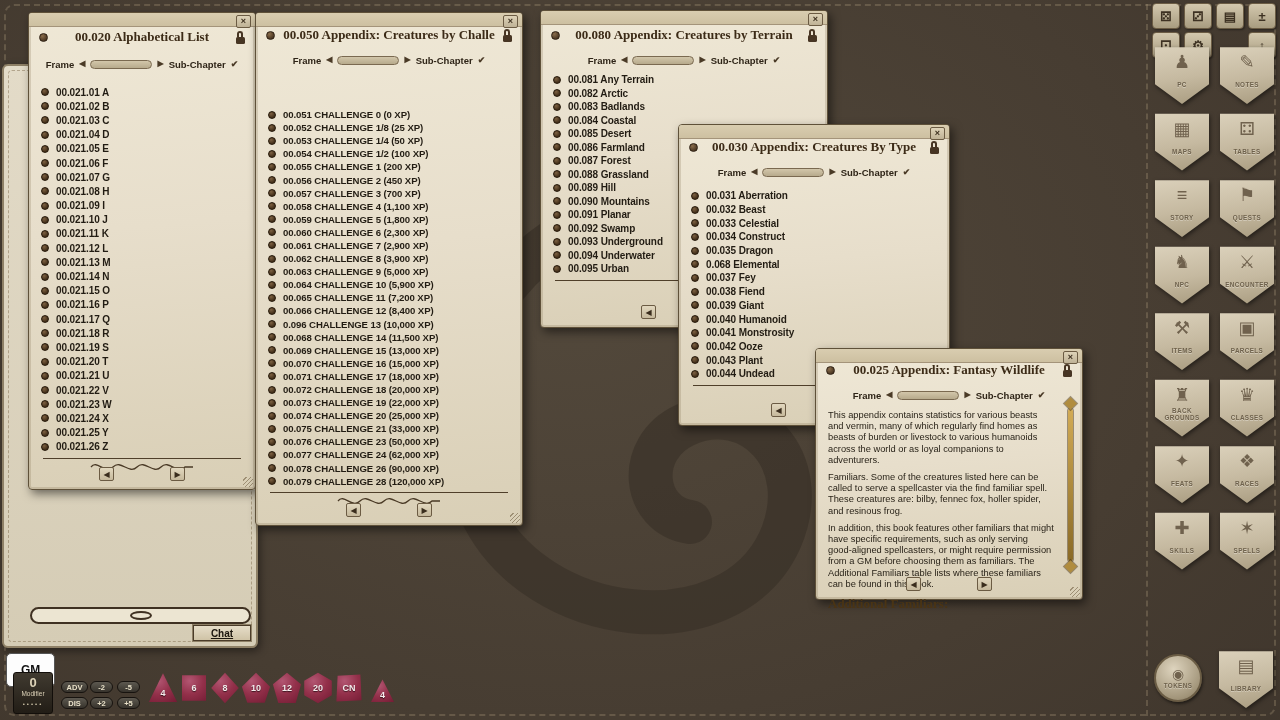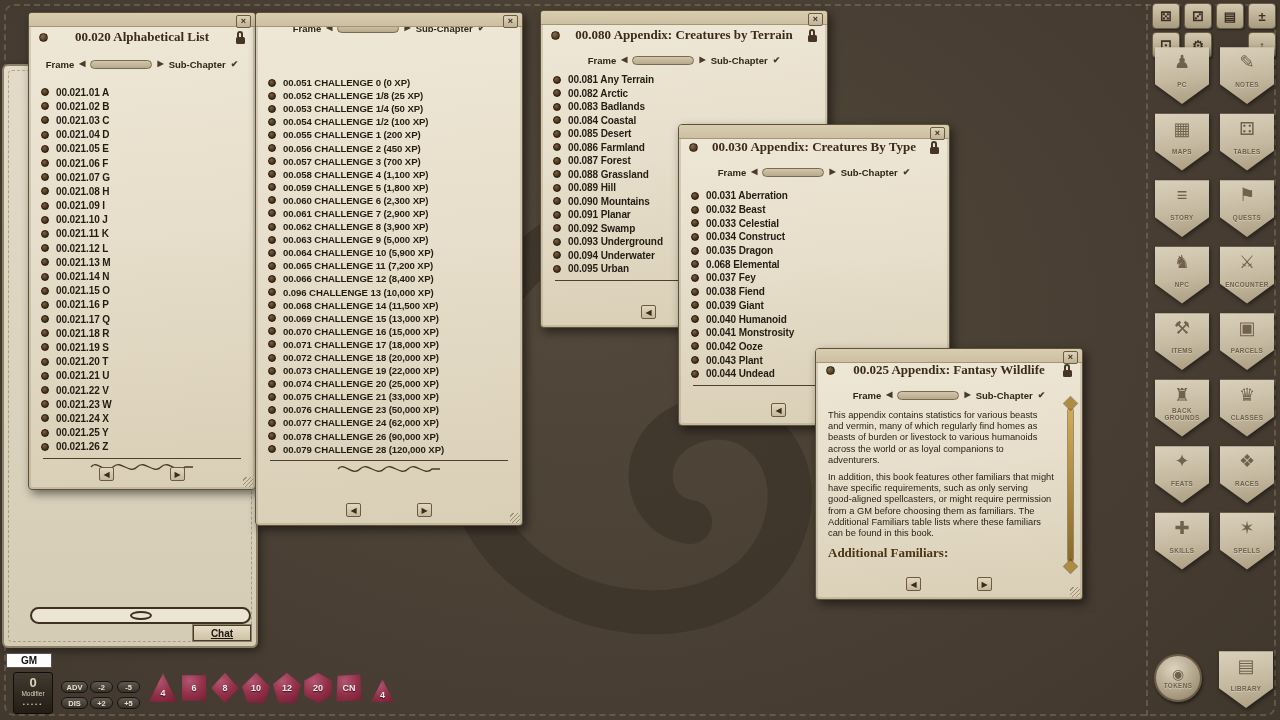--- a/index.html
+++ b/index.html
@@ -88,21 +88,21 @@
     background:linear-gradient(#e3dbc8,#d5ccb5);border:2px solid #8e8066;border-radius:6px;
     box-shadow:2px 3px 8px rgba(0,0,0,.45)}
   .chat-inner{position:absolute;inset:4px;border:1px dashed rgba(120,100,70,.45);border-radius:4px;pointer-events:none}
   .chat-entry{position:absolute;left:26px;right:5px;bottom:22px;height:17px;background:#ece5d2;
     border:2px solid #3f3122;border-radius:9px;display:flex;align-items:center;justify-content:center;cursor:text}
   .chat-bubble{width:22px;height:9px;border:2px solid #3f3122;border-radius:50%;background:#ece5d2}
   .chat-send{position:absolute;right:5px;bottom:5px;width:58px;height:16px;cursor:pointer;
     background:linear-gradient(#e6ddc8,#cfc3a6);border:1px solid #4a3b28;box-shadow:0 0 0 1px #8e8066;
     font-size:10px;font-weight:bold;color:#1c160e;text-align:center;line-height:15px;text-decoration:underline}
   .gm-label{position:absolute;left:6px;top:653px;z-index:40;background:#fdfdfd;color:#111;
-    font-size:10px;font-weight:bold;padding:1px 14px;border:1px solid #555;border-radius:0;cursor:pointer}
+    font-size:12px;font-weight:bold;padding:9px 14px;border:1px solid #555;border-radius:5px;cursor:pointer}
 
   
   .modifier-box{position:absolute;left:13px;top:672px;width:40px;height:42px;z-index:40;cursor:pointer;
     background:linear-gradient(#403a30,#221d16);border:1px solid #120e0a;border-radius:3px;
     color:#ddd3b8;display:flex;flex-direction:column;align-items:center}
   .mod-val{font-size:13px;font-weight:bold;line-height:15px;margin-top:2px}
   .mod-label{font-size:6.5px;line-height:7px}
   .mod-dots{font-size:6px;letter-spacing:2px;line-height:8px;margin-top:3px;color:#cfc5a9}
   .pill{position:absolute;z-index:40;background:linear-gradient(#5d5950,#37332c);border:1px solid #17130f;
     border-radius:7px;color:#e8e0c8;font-size:7.5px;font-weight:bold;text-align:center;cursor:pointer}
@@ -329,20 +329,28 @@
     </div>
     <div class="win-nav">
       <span class="nav-btn" data-name="page-prev-button">◀</span>
       <span class="nav-btn" data-name="page-next-button">▶</span>
     </div>
     <div class="resize-grip" data-name="resize-grip-icon"></div>
   </div>
 
   <div class="fgwin" id="win-challenge" data-name="window-creatures-by-challenge">
     <div class="win-close" data-name="close-icon">×</div>
+    <div class="win-titlerow">
+      <span class="win-pin" data-name="pin-icon"></span>
+      <span class="win-title" data-name="window-title">00.050 Appendix: Creatures by Challe</span>
+      <span class="win-lock" data-name="lock-icon">
+          <span class="lock-shackle"></span>
+          <span class="lock-body"></span>
+        </span>
+    </div>
     <div class="win-controls">
       <span data-name="frame-label">Frame</span>
       <span class="ctl-arrow" data-name="frame-prev-icon">◀</span>
       <span class="ctl-capsule" data-name="frame-slider"></span>
       <span class="ctl-arrow" data-name="frame-next-icon">▶</span>
       <span data-name="subchapter-label">Sub-Chapter</span>
       <span class="ctl-check" data-name="subchapter-check-icon">✔</span>
     </div>
     <div class="win-list">
 
@@ -719,20 +727,21 @@
       <span data-name="frame-label">Frame</span>
       <span class="ctl-arrow" data-name="frame-prev-icon">◀</span>
       <span class="ctl-capsule" data-name="frame-slider"></span>
       <span class="ctl-arrow" data-name="frame-next-icon">▶</span>
       <span data-name="subchapter-label">Sub-Chapter</span>
       <span class="ctl-check" data-name="subchapter-check-icon">✔</span>
     </div>
     <div class="wild-text" data-name="appendix-body-text">
 
     <p data-name="paragraph">This appendix contains statistics for various beasts and vermin, many of which regularly find homes as beasts of burden or livestock to various humanoids across the world or as loyal companions to adventurers.</p>
+        <p data-name="paragraph">Familiars. Some of the creatures listed here can be called to serve a spellcaster via the find familiar spell. These creatures are: bilby, fennec fox, holler spider, and resinous frog.</p>
         <p data-name="paragraph">In addition, this book features other familiars that might have specific requirements, such as only serving good-aligned spellcasters, or might require permission from a GM before choosing them as familiars. The Additional Familiars table lists where these familiars can be found in this book.</p>
       </div>
     <div class="wild-heading" data-name="section-heading">Additional Familiars:</div>
     <div class="wild-scroll" data-name="scrollbar"></div>
     <div class="win-nav">
       <span class="nav-btn" data-name="page-prev-button">◀</span>
       <span class="nav-btn" data-name="page-next-button">▶</span>
     </div>
     <div class="resize-grip" data-name="resize-grip-icon"></div>
   </div>

